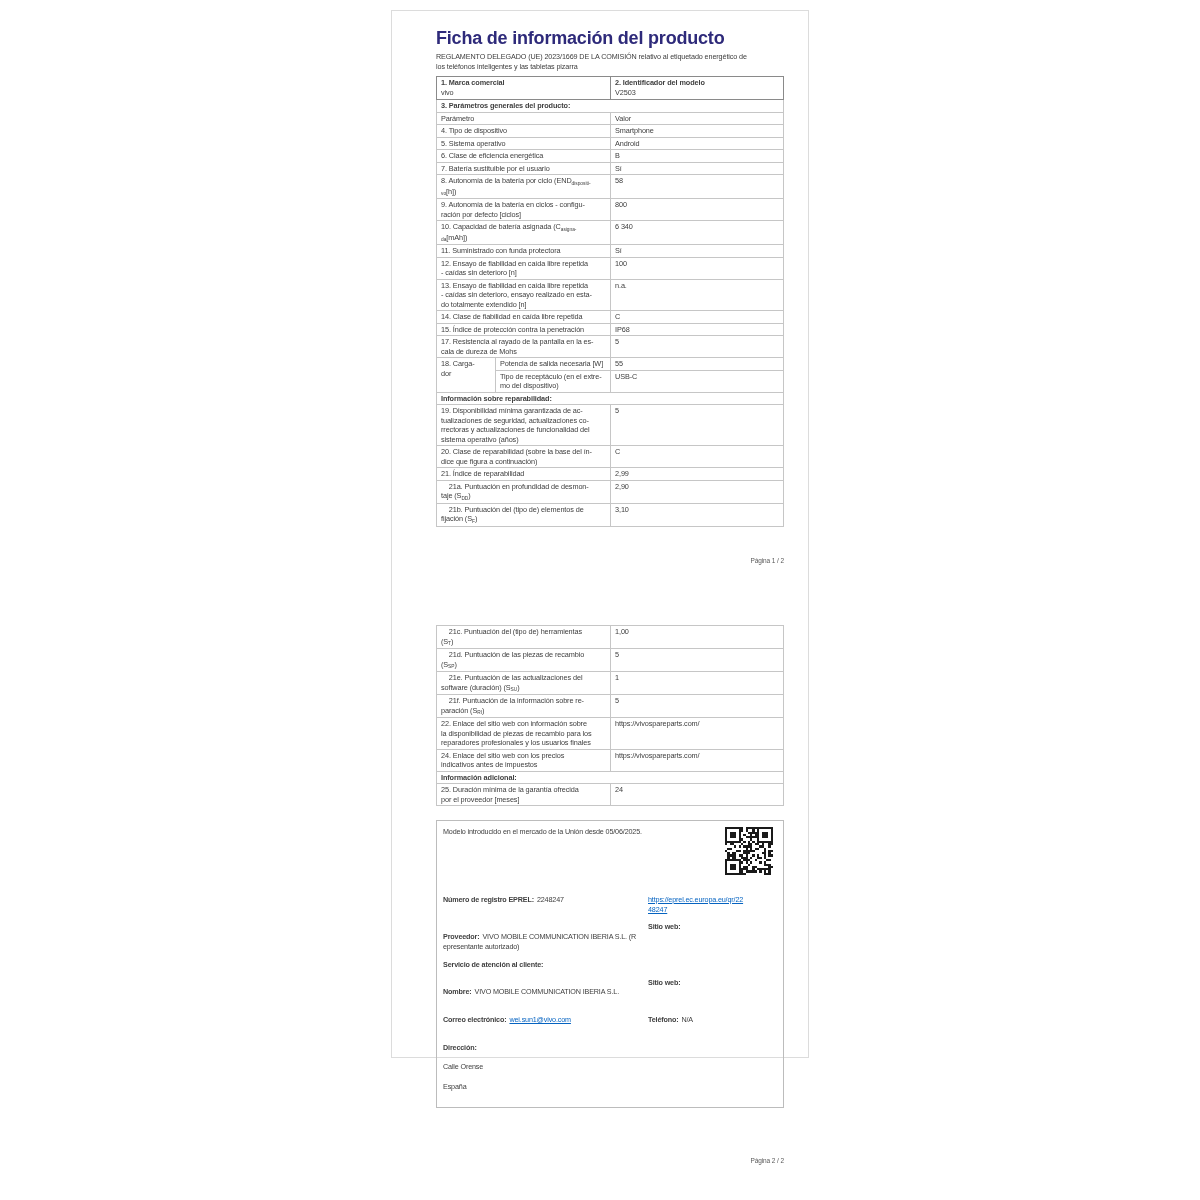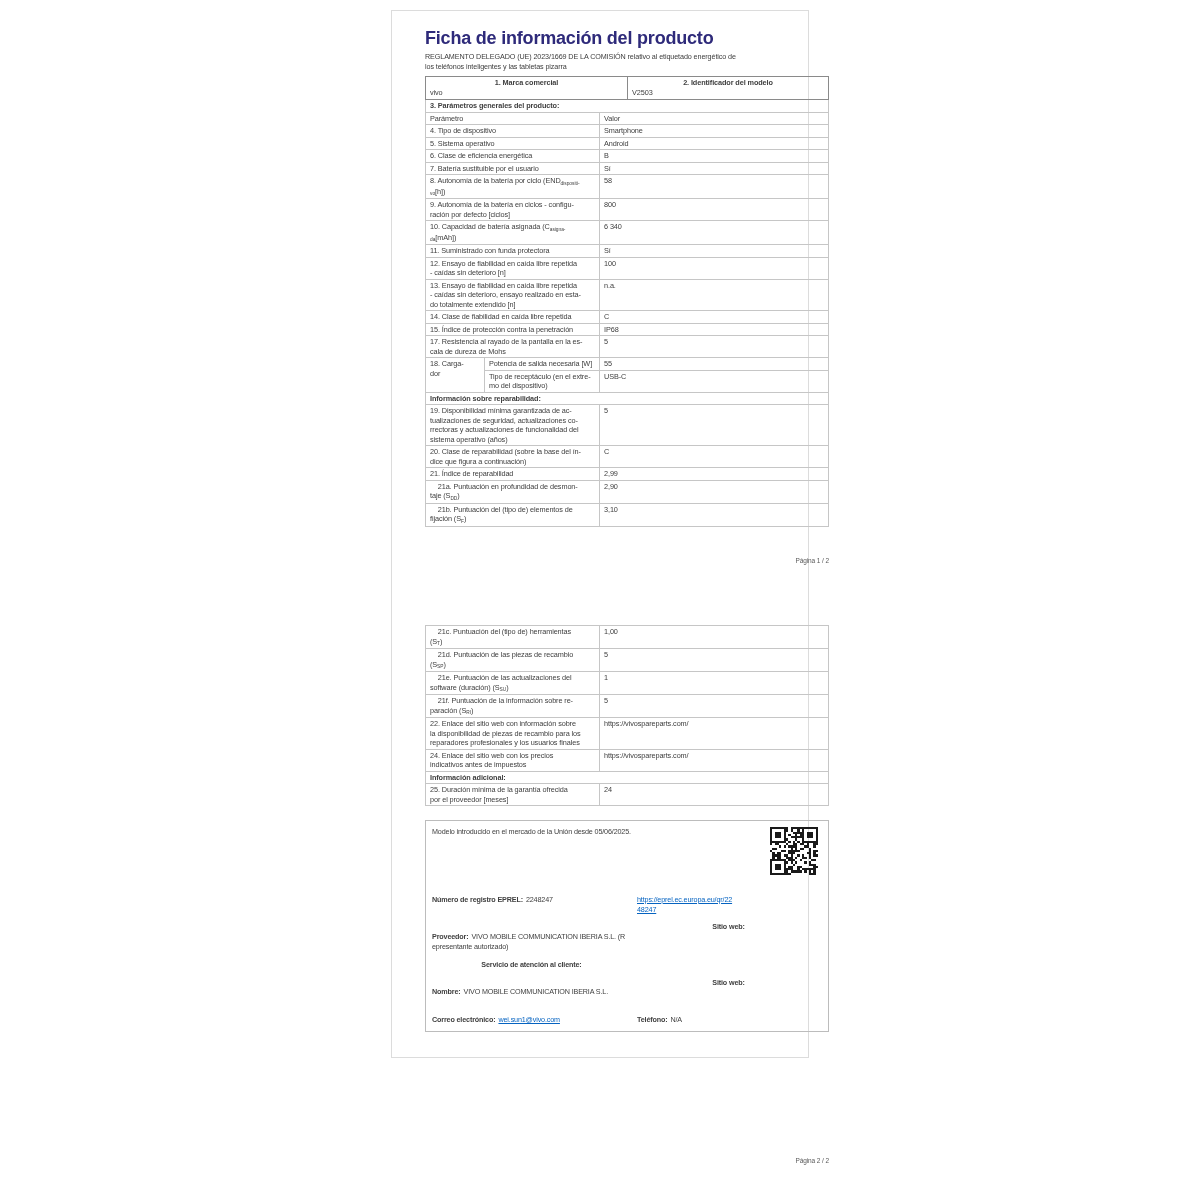--- a/index.html
+++ b/index.html
@@ -6,34 +6,34 @@
     --title:#2e2a7a; --text:#404040; --link:#0563c1;
     --bl:#c6c6c6; --bd:#8a8a8a; --frame:#dcdcdc; --foot:#595959;
   }
   *{box-sizing:border-box; margin:0; padding:0;}
   html,body{background:#ffffff;}
   body{width:1200px; height:1200px; position:relative; overflow:hidden;
        font-family:"Liberation Sans", sans-serif; color:var(--text);}
   .canvas{position:absolute; inset:0; background:#fff;}
   .page-frame{position:absolute; left:391px; top:10px; width:418px; height:1048px;
               border:1px solid var(--frame); pointer-events:none;}
-  .page{position:absolute; left:425px; width:404px;}
+  .page{position:absolute; left:436px; width:348px;}
   .page1{top:28px; height:560px;}
   .page2{top:625px; height:560px;}
 
   h1.title{font-size:18px; line-height:20px; font-weight:bold; color:var(--title);
            letter-spacing:-0.2px; white-space:nowrap;}
   .subtitle{margin-top:4px; font-size:7.2px; line-height:9.5px; letter-spacing:-0.1px;
             white-space:pre-line; color:#3c3c3c;}
 
   
   .hdr-tbl{margin-top:5px; display:flex; border:1px solid var(--bd);}
   .hdr-cell{width:50%; padding:1px 4px; font-size:7.3px; line-height:10px; letter-spacing:-0.1px;}
   .hdr-cell + .hdr-cell{border-left:1px solid var(--bd);}
-  .b{font-weight:bold;text-align:center;}
+  .b{font-weight:bold;}
 
   
   .tbl{border:1px solid var(--bl); border-top:none; font-size:7.3px; line-height:9.5px;
        letter-spacing:-0.1px;}
   .page2 .tbl{border-top:1px solid var(--bl);}
   .tr{display:flex;}
   .tr + .tr{border-top:1px solid var(--bl);}
   .td{padding:1px 4px; white-space:pre-line;}
   .td.section{flex:1; font-weight:bold;}
   .td.label{width:173px; flex:0 0 173px;}
@@ -517,17 +517,24 @@
         <div class="ib-right b">Sitio web:</div>
       </div>
       <div class="ib-row">
         <div class="ib-left">
           <span class="b">Correo electrónico:</span><span class="link val">wei.sun1@vivo.com</span>
         </div>
         <div class="ib-right">
           <span class="b">Teléfono:</span><span class="val">N/A</span>
         </div>
       </div>
+      <div class="ib-row">
+        <div class="ib-left" style="width:100%">
+          <div class="b">Dirección:</div>
+          <div>Calle Orense</div>
+          <div>España</div>
+        </div>
+      </div>
     </div>
 
     <div class="pgfoot pgfoot2">Página 2 / 2</div>
   </div>
 </div>
 
 </body></html>

